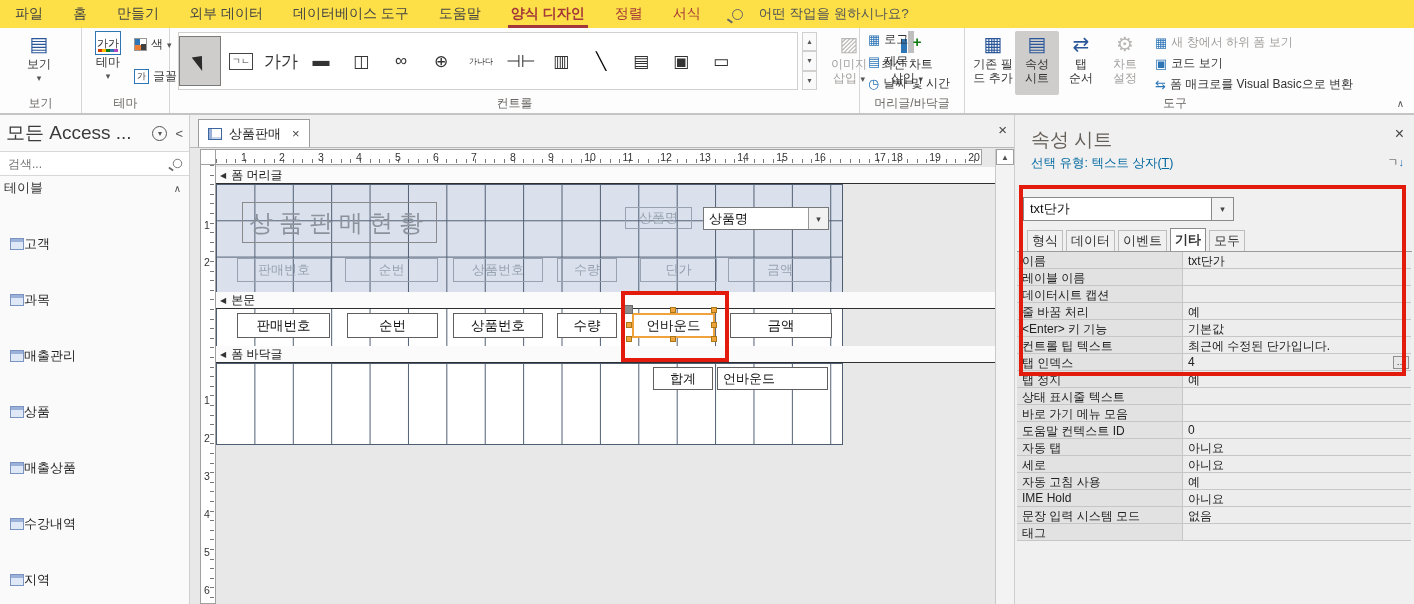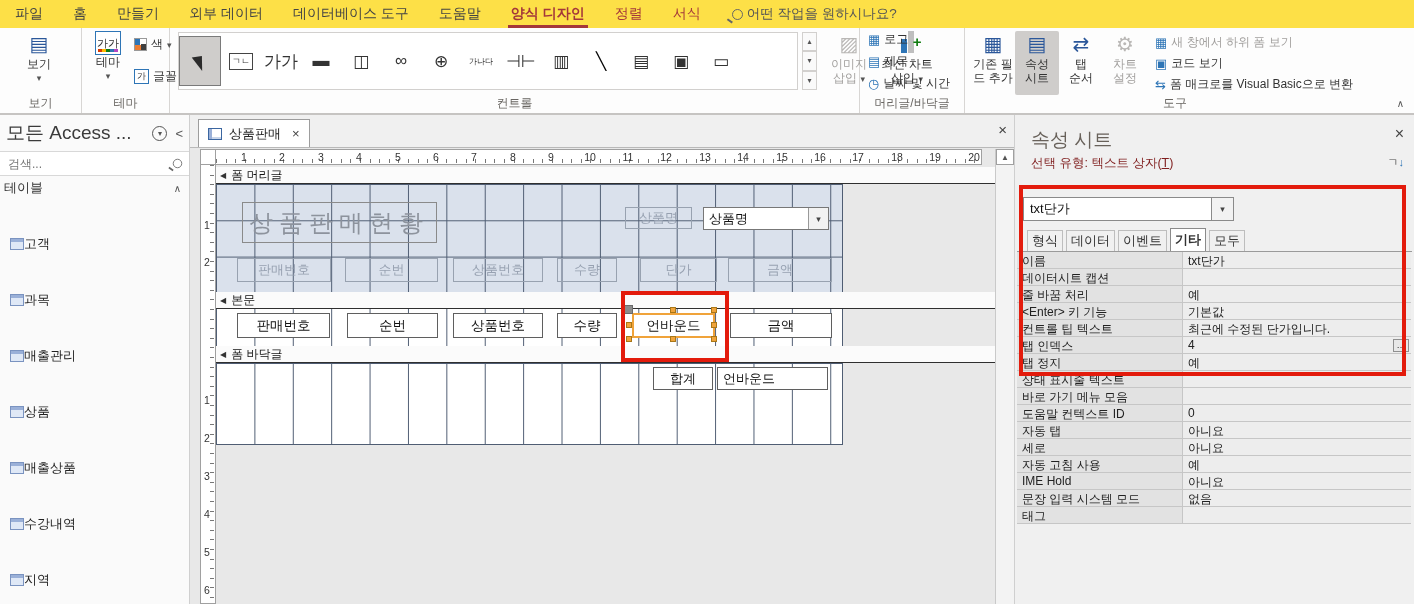--- a/index.html
+++ b/index.html
@@ -8,21 +8,21 @@
        -webkit-font-smoothing:antialiased;}
   .app *{box-sizing:border-box;}
 
   
   .tabrow{position:absolute;left:0;top:0;width:1414px;height:28px;background:#fde047;
           display:flex;align-items:stretch;font-size:14px;color:#444;}
   .rtab{padding:0 15px;line-height:26px;cursor:default;position:relative;white-space:nowrap;}
   .rtab.contextual{color:#a4373a;}
   .rtab.active{color:#a4373a;font-weight:bold;}
   .rtab.active::after{content:"";position:absolute;left:12px;right:12px;bottom:0;height:3px;background:#a4373a;}
-  .tellme{display:flex;align-items:center;gap:4px;margin-left:16px;color:#555;font-size:13.5px;justify-content:flex-end;}
+  .tellme{display:flex;align-items:center;gap:16px;margin-left:16px;color:#555;font-size:13.5px;justify-content:flex-end;}
   .mag{width:11px;height:11px;border:1.5px solid #666;border-radius:50%;position:relative;display:inline-block;}
   .mag::after{content:"";position:absolute;width:6px;height:1.5px;background:#666;left:-6px;top:10px;transform:rotate(35deg);}
 
   
   .ribbon{position:absolute;left:0;top:28px;width:1414px;height:86px;background:#fdfdfd;border-bottom:1px solid #c6c4c2;}
   .rgroup{position:absolute;top:0;height:85px;border-right:1px solid #d8d6d4;}
   .rgroup .glabel{position:absolute;left:0;right:0;bottom:1px;text-align:center;font-size:12px;color:#696662;}
   .bigbtn{position:absolute;width:44px;top:3px;height:64px;display:flex;flex-direction:column;align-items:center;
           font-size:12px;color:#333;text-align:center;line-height:14px;cursor:default;border-radius:2px;}
   .bigbtn .bicon{font-size:20px;line-height:26px;height:26px;color:#2b579a;}
@@ -114,21 +114,21 @@
   .unbound-sel{border:2px solid #f0a33a;background:#fff;color:#111;font-size:13.5px;}
   .hd{position:absolute;width:6px;height:6px;background:#f0a33a;border:1px solid #a87718;}
   .hd.mv{width:9px;height:9px;background:#8c8c8c;border:1px solid #6b6b6b;}
 
   .redbox{position:absolute;border:4px solid #e31b0c;pointer-events:none;z-index:40;}
 
   
   .propsheet{position:absolute;left:1014px;top:115px;width:400px;height:489px;background:#f0f0f0;border-left:1px solid #cfcfcf;}
   .ps-title{position:absolute;left:16px;top:12px;font-size:19px;color:#68615a;}
   .ps-close{position:absolute;right:10px;top:10px;font-size:16px;color:#444;}
-  .ps-sel{position:absolute;left:16px;top:40px;font-size:12.5px;color:#7f1d1d;}
+  .ps-sel{position:absolute;left:16px;top:40px;font-size:12.5px;color:#0369a1;}
   .ps-sel u{text-decoration:underline;}
   .ps-sort{position:absolute;right:10px;top:40px;font-size:11px;color:#444;}
   .ps-sort b{color:#2e75b6;font-weight:normal;}
   .ps-combo{position:absolute;left:8px;top:82px;width:211px;height:24px;background:#fff;border:1px solid #8a8a8a;
             display:flex;align-items:center;padding-left:6px;font-size:13px;color:#111;}
   .ps-combo .dd{position:absolute;right:0;top:0;bottom:0;width:22px;border-left:1px solid #8a8a8a;background:#f2f2f2;display:flex;align-items:center;justify-content:center;font-size:9px;color:#444;}
   .ps-tabs{position:absolute;left:12px;top:113px;height:23px;display:flex;gap:3px;align-items:flex-end;}
   .ptab{height:21px;padding:0 4px;font-size:13px;color:#333;background:#f0f0f0;border:1px solid #bdbdbd;border-bottom:none;display:flex;align-items:center;}
   .ptab.active{background:#fff;border-color:#8a8a8a;height:23px;font-weight:bold;}
   .ps-tabline{position:absolute;left:2px;right:2px;top:136px;height:1px;background:#9a9a9a;}
@@ -429,21 +429,21 @@
           <span class="rnum" data-name="ruler-number" style="left: 258px;">7</span>
           <span class="rnum" data-name="ruler-number" style="left: 297px;">8</span>
           <span class="rnum" data-name="ruler-number" style="left: 335px;">9</span>
           <span class="rnum" data-name="ruler-number" style="left: 374px;">10</span>
           <span class="rnum" data-name="ruler-number" style="left: 412px;">11</span>
           <span class="rnum" data-name="ruler-number" style="left: 450px;">12</span>
           <span class="rnum" data-name="ruler-number" style="left: 489px;">13</span>
           <span class="rnum" data-name="ruler-number" style="left: 527px;">14</span>
           <span class="rnum" data-name="ruler-number" style="left: 566px;">15</span>
           <span class="rnum" data-name="ruler-number" style="left: 604px;">16</span>
-          <span class="rnum" data-name="ruler-number" style="left: 642px;">17</span>
+          <span class="rnum" data-name="ruler-number" style="left: 664px;">17</span>
           <span class="rnum" data-name="ruler-number" style="left: 681px;">18</span>
           <span class="rnum" data-name="ruler-number" style="left: 719px;">19</span>
           <span class="rnum" data-name="ruler-number" style="left: 758px;">20</span>
         </div>
     </div>
     <div class="vruler" data-name="vertical-ruler">
       <div class="ticks" data-name="ruler-ticks"></div>
       <div>
 
       <span class="vnum" data-name="ruler-number" style="top: 60px;">1</span>
@@ -531,20 +531,24 @@
         <div class="ptab" data-name="property-tab">모두</div>
       </div>
     <div class="ps-tabline" data-name="tab-divider"></div>
     <div class="ps-table">
 
     <div class="prow" data-name="property-row">
           <div class="pl" data-name="property-label">이름</div>
           <div class="pv" data-name="property-value"><span>txt단가</span></div>
         </div>
         <div class="prow" data-name="property-row">
+          <div class="pl" data-name="property-label">레이블 이름</div>
+          <div class="pv" data-name="property-value"><span></span></div>
+        </div>
+        <div class="prow" data-name="property-row">
           <div class="pl" data-name="property-label">데이터시트 캡션</div>
           <div class="pv" data-name="property-value"><span></span></div>
         </div>
         <div class="prow" data-name="property-row">
           <div class="pl" data-name="property-label">줄 바꿈 처리</div>
           <div class="pv" data-name="property-value"><span>예</span></div>
         </div>
         <div class="prow" data-name="property-row">
           <div class="pl" data-name="property-label">&lt;Enter&gt; 키 기능</div>
           <div class="pv" data-name="property-value"><span>기본값</span></div>

